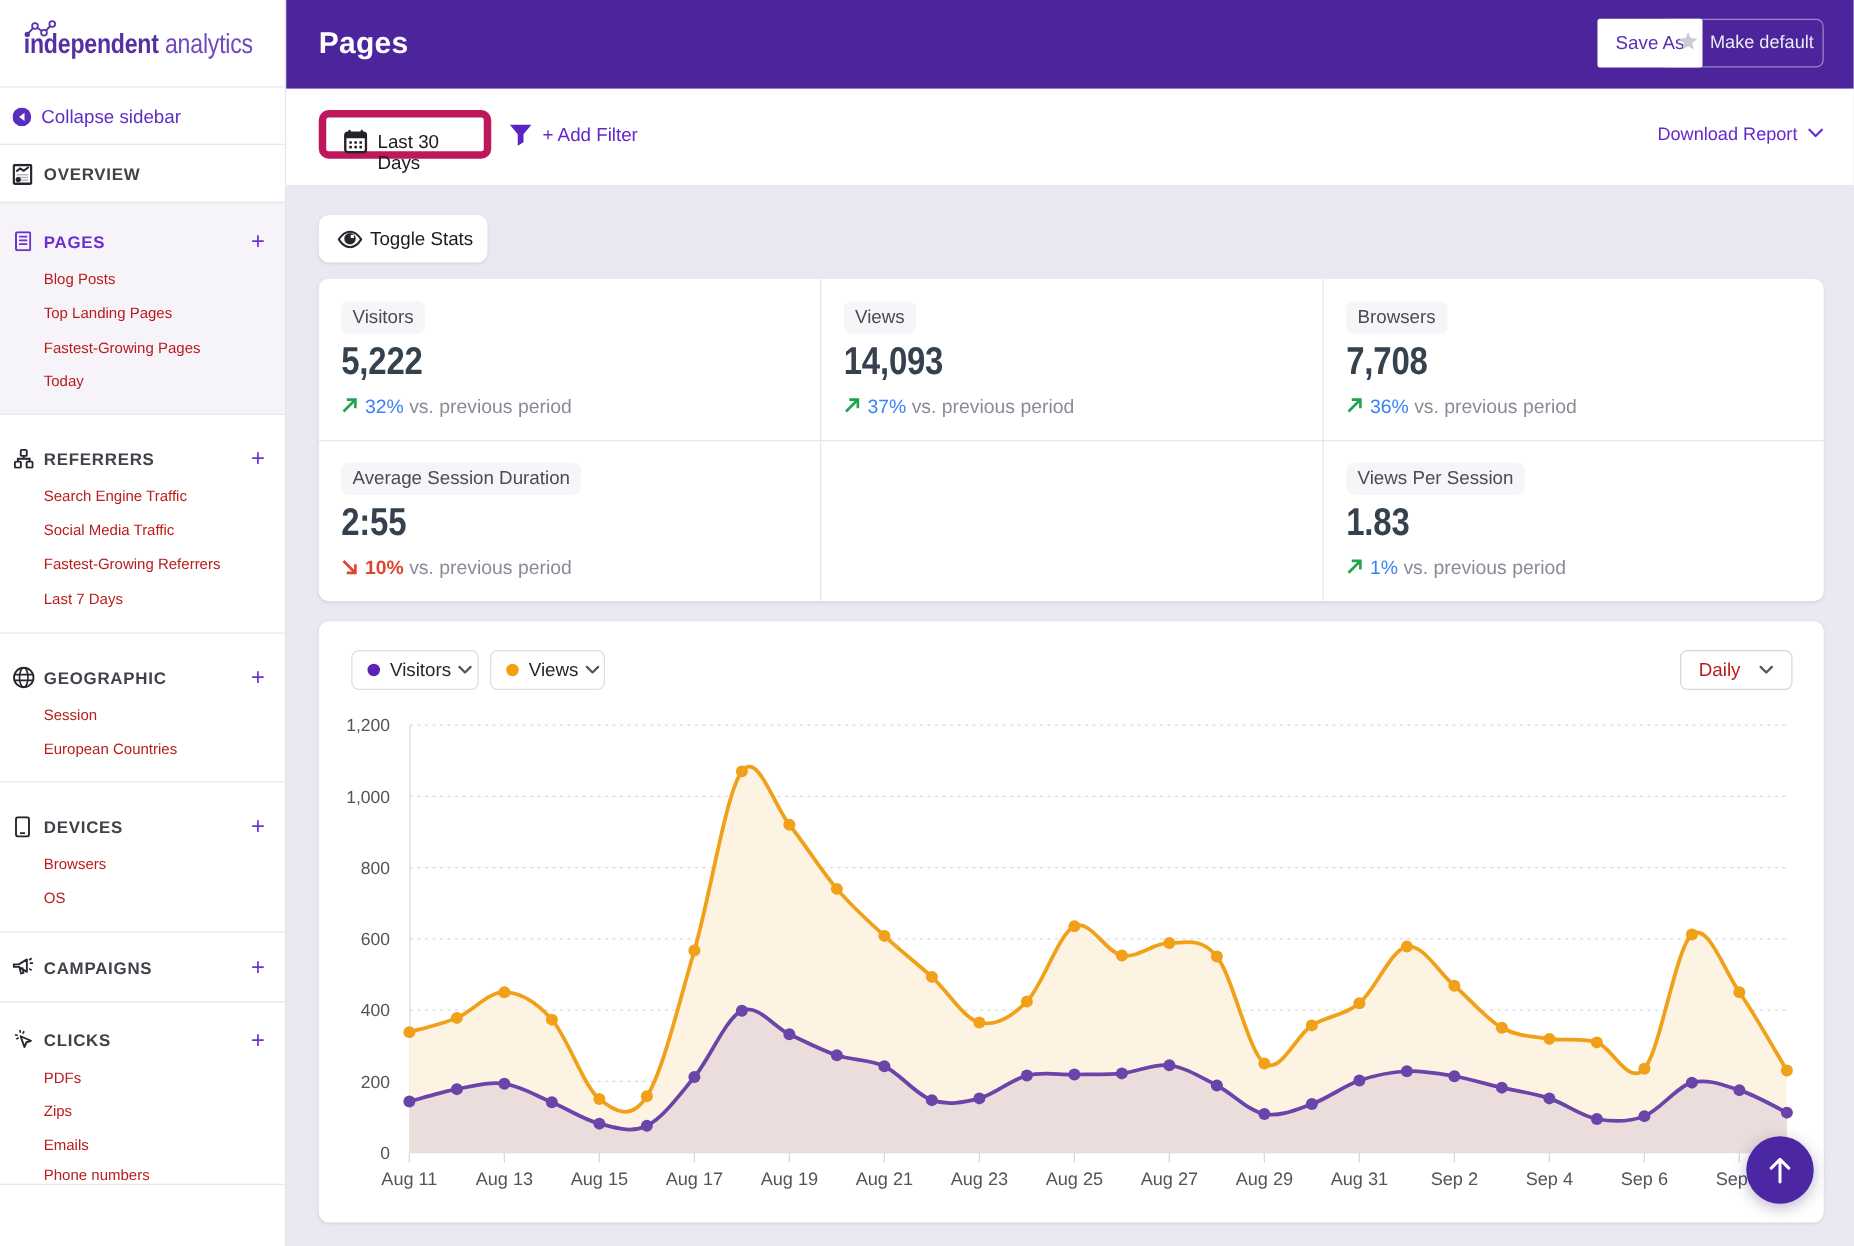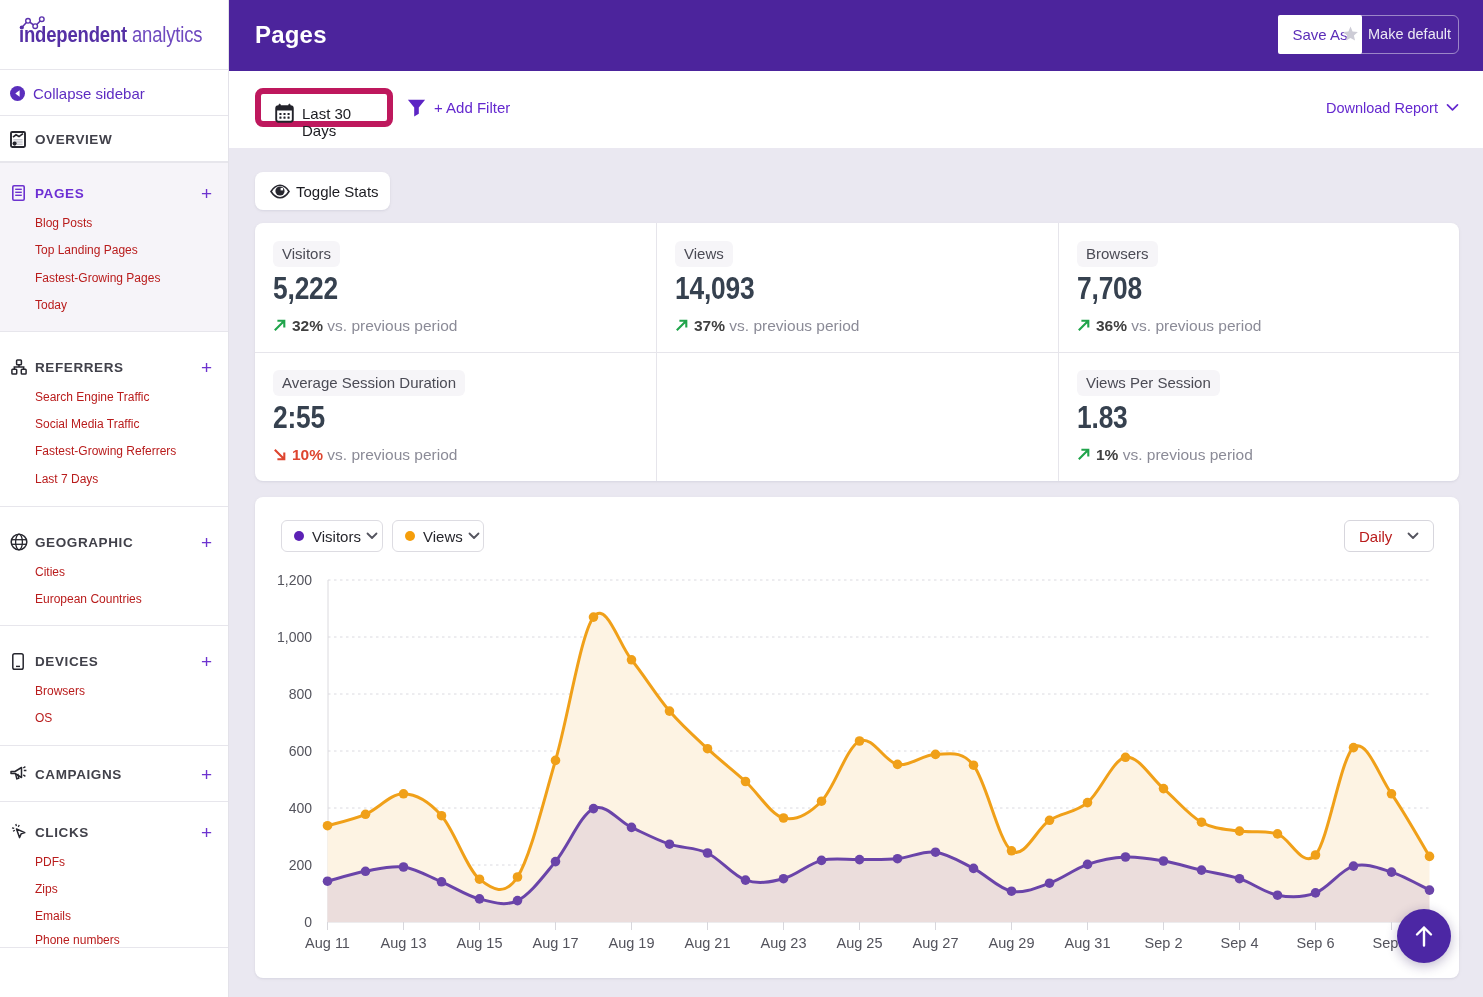--- a/index.html
+++ b/index.html
@@ -32,21 +32,21 @@
 .card { position:absolute; background:#fff; border-radius:8px; box-shadow:0 1px 2px rgba(24,18,60,0.05), 0 1px 4px rgba(24,18,60,0.04); }
 #togglestats { left:255px; top:172px; width:135px; height:38px; }
 #togglestats span { position:absolute; left:41px; top:11px; font-size:15px; color:#1b1b20; }
 #statcard { left:255px; top:223px; width:1204px; height:258px; }
 .cell { position:absolute; width:401px; height:129px; }
 .vsep { position:absolute; top:0; width:1px; height:258px; background:#e6e5eb; }
 .hsep { position:absolute; left:0; top:129px; width:1204px; height:1px; background:#e6e5eb; }
 .pill { position:absolute; left:18px; top:18px; height:26px; background:#f6f5f8; border-radius:6px; font-size:15px; color:#4b4b55; line-height:26px; padding:0 9px; }
 .bignum { position:absolute; left:18px; top:50px; font-size:31px; line-height:31px; font-weight:700; color:#36414f; letter-spacing:-0.2px; transform:scaleX(0.85); transform-origin:0 0; }
 .chg { position:absolute; left:18px; top:94px; font-size:15.5px; color:#8b8b97; }
-.up { color:#404040; font-weight:700; }
+.up { color:#3b82f6; font-weight:400; }
 .dn-r { color:#de452f; font-weight:700; }
 .dn-g { color:#20a44b; font-weight:700; }
 #chartcard { left:255px; top:497px; width:1204px; height:481px; }
 .legbtn { position:absolute; top:23px; height:32px; border:1px solid #dddce2; border-radius:6px; background:#fff; font-size:15px; color:#26262c; display:flex; align-items:center; padding:0 10px 0 12px; }
 .dot { display:inline-block; flex:0 0 10px; width:10px; height:10px; border-radius:50%; margin-right:8px; }
 .daily { position:absolute; top:23px; left:1089px; width:90px; height:32px; border:1px solid #d7d6dd; border-radius:6px; font-size:15px; color:#b91c1c; }
 #fab { position:absolute; left:1397px; top:909px; width:54px; height:54px; border-radius:50%; background:#4c27a4; box-shadow:0 3px 12px rgba(40,20,90,0.3); }
 </style>
 </head>
 <body>
@@ -109,21 +109,21 @@
   </div>
   <div style="position:relative;height:119px;border-bottom:1px solid #e7e6ec;">
     <svg class="ic" style="position:absolute;top:26px;left:10px" width="18" height="18" viewBox="0 0 18 18">
       <circle cx="9" cy="9" r="7.8" fill="none" stroke="#26262e" stroke-width="1.5"></circle>
       <ellipse cx="9" cy="9" rx="3.4" ry="7.8" fill="none" stroke="#26262e" stroke-width="1.3"></ellipse>
       <line x1="1.5" y1="6.7" x2="16.5" y2="6.7" stroke="#26262e" stroke-width="1.3"></line>
       <line x1="1.5" y1="11.3" x2="16.5" y2="11.3" stroke="#26262e" stroke-width="1.3"></line>
     </svg>
     <div class="abs caps" style="left:35px;top:28px;">GEOGRAPHIC</div>
     <div class="plus" style="top:36px;">+</div>
-    <div class="abs sub" style="left:35px;top:58px;">Cities</div>
+    <div class="abs sub" style="left:35px;top:58px;">Session</div>
     <div class="abs sub" style="left:35px;top:85px;">European Countries</div>
   </div>
   <div style="position:relative;height:120px;border-bottom:1px solid #e7e6ec;">
     <svg class="ic" style="position:absolute;top:27px;left:12px" width="12" height="17" viewBox="0 0 12 17">
       <rect x="0.8" y="0.8" width="10.4" height="15.4" rx="1.8" fill="none" stroke="#26262e" stroke-width="1.5"></rect>
       <line x1="4" y1="13.4" x2="8" y2="13.4" stroke="#26262e" stroke-width="1.4"></line>
     </svg>
     <div class="abs caps" style="left:35px;top:28px;">DEVICES</div>
     <div class="plus" style="top:36px;">+</div>
     <div class="abs sub" style="left:35px;top:58px;">Browsers</div>

